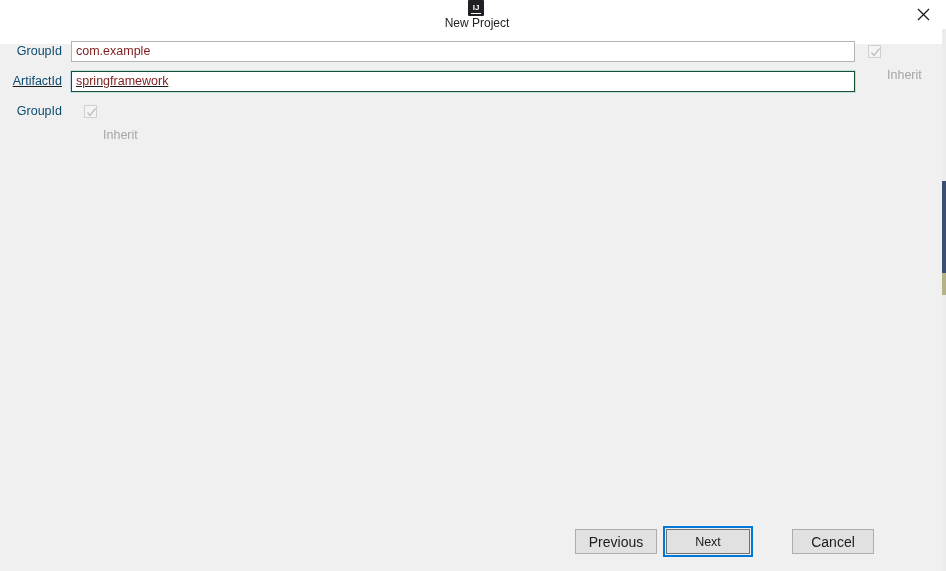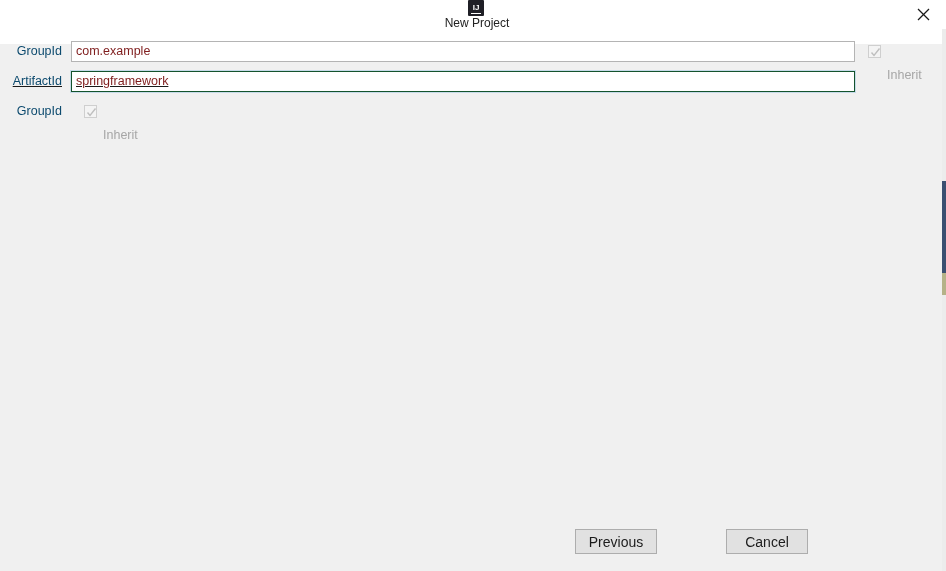--- a/index.html
+++ b/index.html
@@ -231,21 +231,21 @@
     border: 1px solid #707070;
     box-sizing: border-box;
     display: flex;
     align-items: center;
     justify-content: center;
     font-size: 12.5px;
     color: #1c1c1c;
     font-family: "Liberation Sans", sans-serif;
     cursor: pointer;
   }
-  #btn-cancel { left: 726px; width: 82px; }
+  #btn-cancel { left: 792px; width: 82px; }
   #btn-help { left: 845px; width: 88px; }
 </style>
 </head>
 <body>
 
 <div id="dialog">
 
   <div id="titlebar">
     <div id="app-icon">
       <span class="glyph">IJ</span>
@@ -293,16 +293,19 @@
 
   </div>
 
   <div id="edge-strip">
     <div id="edge-thumb"></div>
     <div id="edge-tint"></div>
   </div>
 
   <div id="button-bar">
     <button id="btn-previous" class="dlg-button">Previous</button>
+    <div id="btn-next-wrap">
+      <div id="btn-next">Next</div>
+    </div>
     <button id="btn-cancel" class="dlg-button">Cancel</button>
   </div>
 
 </div>
 
 </body></html>

